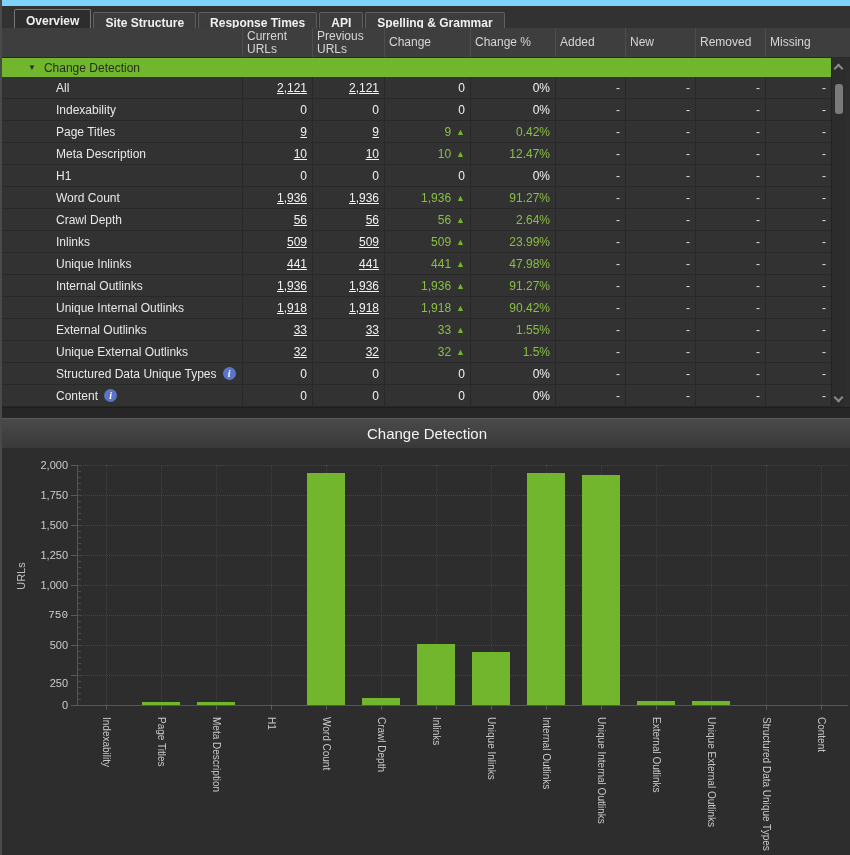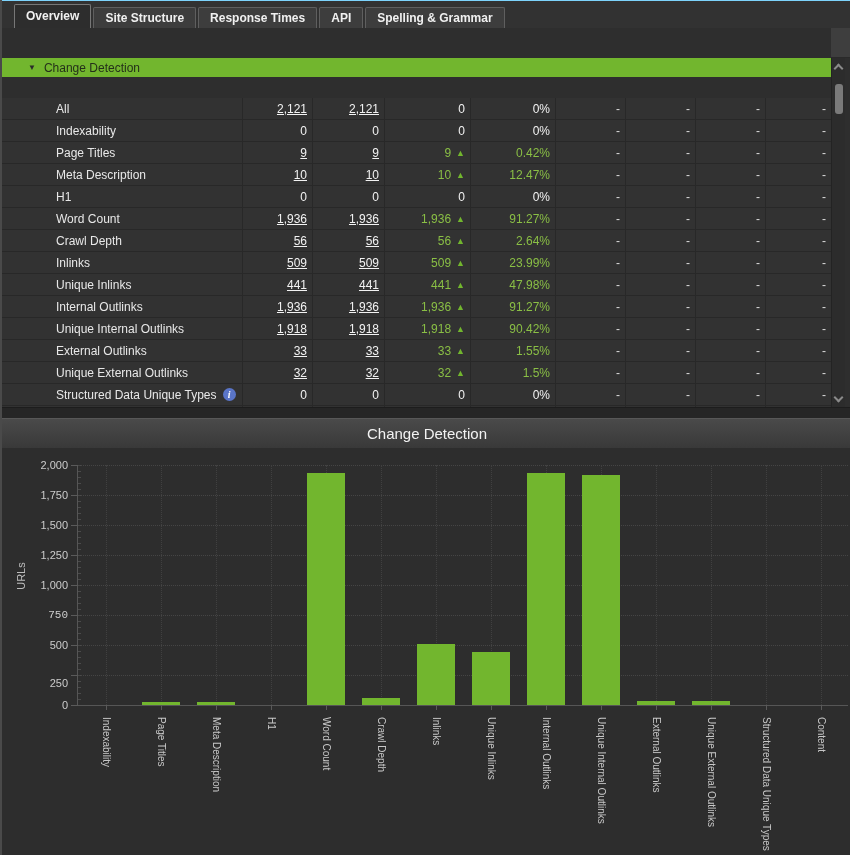--- a/index.html
+++ b/index.html
@@ -6,39 +6,39 @@
   body{
     width:850px;height:855px;position:relative;overflow:hidden;
     background:#2e2e2e;
     font-family:"Liberation Sans", sans-serif;
     -webkit-font-smoothing:antialiased;
   }
   #root{position:absolute;inset:0;border-left:2px solid #4a4a4a;box-sizing:border-box;}
 
   
   .tabbar{position:absolute;left:0;top:0;width:100%;height:28px;background:#323232;
-          border-top:1px solid #7dd3fc;box-sizing:border-box;padding:3px 0 0 12px;white-space:nowrap;}
+          border-top:6px solid #7dd3fc;box-sizing:border-box;padding:3px 0 0 12px;white-space:nowrap;}
   .tab{display:inline-block;height:21px;line-height:21px;padding:0 11px;margin-right:2px;
        background:#3d3d3d;border:1px solid #5f5f5f;border-bottom:none;box-sizing:border-box;
        color:#f0f0f0;font-size:12px;font-weight:bold;vertical-align:bottom;border-radius:2px 2px 0 0;}
   .tab.sel{background:#2d2d2d;border-color:#777;height:24px;line-height:22px;}
 
   
   .thead{position:absolute;left:0;top:28px;width:829px;height:30px;background:#3e3e3e;
          display:grid;border-bottom:1px solid #2a2a2a;box-sizing:border-box;}
   .thead .hc{color:#d6d6d6;font-size:12px;line-height:13px;padding:2px 4px;box-sizing:border-box;
              display:flex;align-items:center;border-left:1px solid #4d4d4d;overflow:hidden;}
   .thead .hc:first-child{border-left:none;}
   .headcap{position:absolute;left:829px;top:28px;width:21px;height:30px;background:#3e3e3e;border-bottom:1px solid #2a2a2a;box-sizing:border-box;}
 
   .grouprow{position:absolute;left:0;top:58px;width:829px;height:19px;background:#72b62e;
             display:flex;align-items:center;color:#24301a;font-size:12px;}
   .grouprow .tri{margin-left:26px;margin-right:8px;font-size:8px;color:#2b2b2b;}
 
-  .tbody{position:absolute;left:0;top:77px;width:829px;margin-top:21px;}
+  .tbody{position:absolute;left:0;top:77px;width:829px;}
   .row{height:22px;display:grid;background:#323232;border-bottom:1px solid #282828;box-sizing:border-box;}
   .row .c{font-size:12px;color:#f2f2f2;display:flex;align-items:center;justify-content:flex-end;
           padding:0 5px;border-left:1px solid #282828;box-sizing:border-box;overflow:hidden;white-space:nowrap;}
   .row .c.name{justify-content:flex-start;padding-left:54px;color:#e8e8e8;border-left:none;}
   .row .c .lnk{text-decoration:underline;}
   .row .c.green{color:#8abf45;}
   .row .c .tri{color:#72b62e;font-size:9px;margin-left:5px;}
   .row .c .dash{color:#dcdcdc;}
   .infoicon{display:inline-block;width:13px;height:13px;border-radius:50%;background:#5a75c8;
             color:#fff;font-family:"Liberation Serif",serif;font-style:italic;font-weight:bold;
@@ -76,20 +76,31 @@
   .axis-ylabel{position:absolute;left:-1px;top:122px;width:40px;text-align:center;
         transform:rotate(-90deg);font-size:11px;color:#bdbdbd;}
 </style>
 </head>
 <body>
 
 <div id="root">
 
   <div class="tabbar" id="tabbar"><div class="tab sel">Overview</div><div class="tab">Site Structure</div><div class="tab">Response Times</div><div class="tab">API</div><div class="tab">Spelling &amp; Grammar</div></div>
 
+  <div class="thead" id="thead" style="grid-template-columns: 240px 70px 72px 86px 85px 70px 70px 70px 66px;">
+      <div class="hc"></div>
+      <div class="hc">Current URLs</div>
+      <div class="hc">Previous URLs</div>
+      <div class="hc">Change</div>
+      <div class="hc">Change %</div>
+      <div class="hc">Added</div>
+      <div class="hc">New</div>
+      <div class="hc">Removed</div>
+      <div class="hc">Missing</div>
+    </div>
   <div class="headcap"></div>
 
   <div class="grouprow">
     <span class="tri">▼</span>
     <span>Change Detection</span>
   </div>
 
   <div class="tbody" id="tbody">
       <div class="row" style="grid-template-columns: 240px 70px 72px 86px 85px 70px 70px 70px 66px;">
         <div class="c name">

